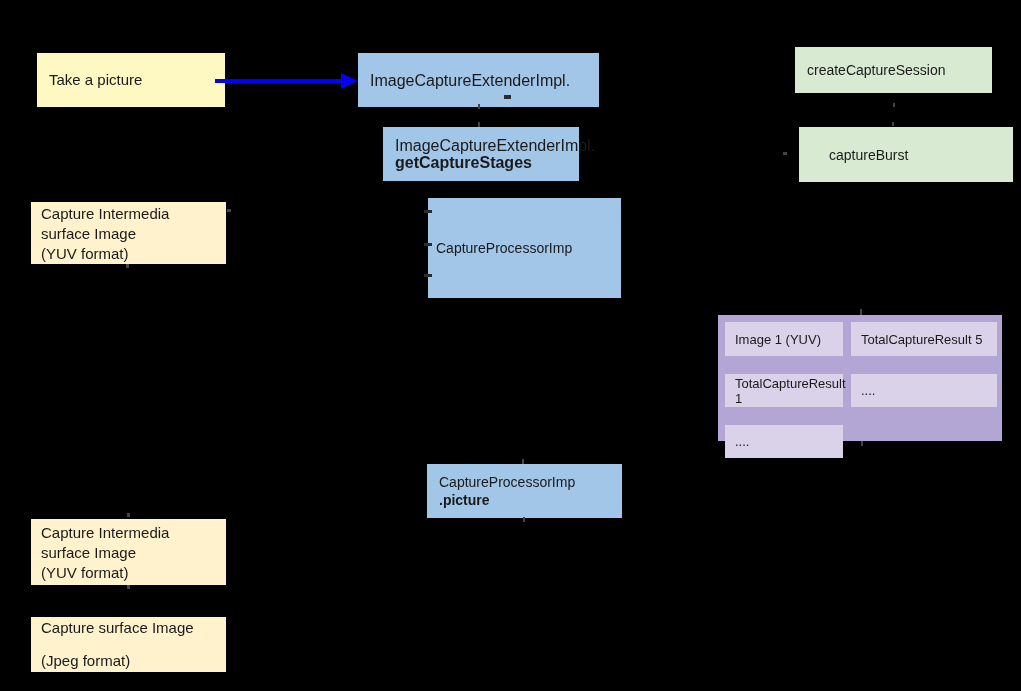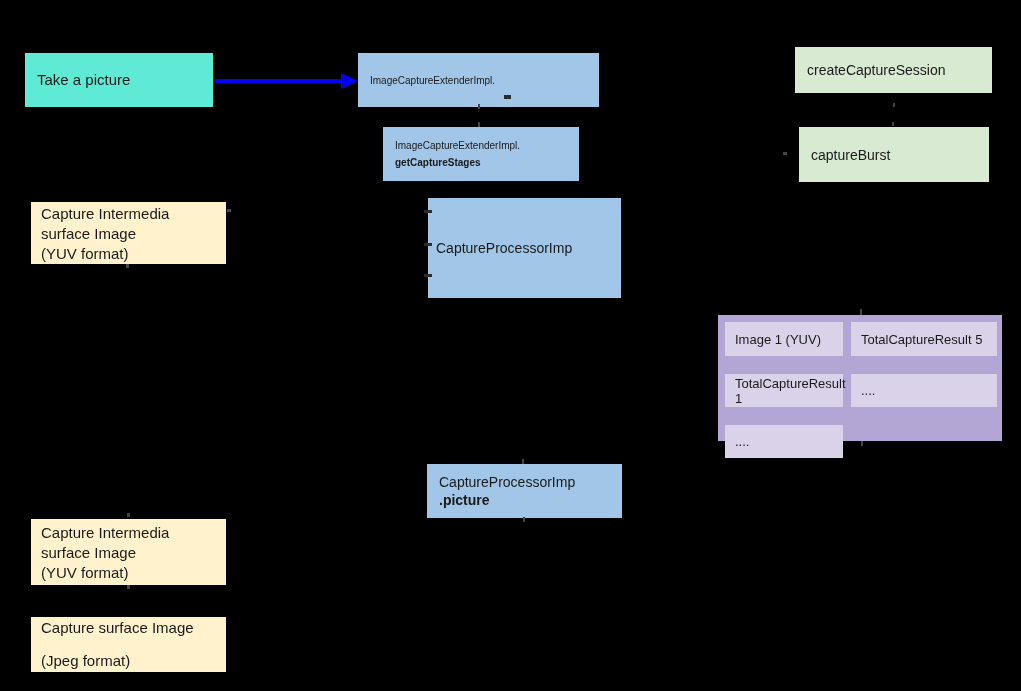--- a/index.html
+++ b/index.html
@@ -6,27 +6,27 @@
   #canvas{
     position:relative;
     width:1021px;height:691px;
     background:#000;
     font-family:"Liberation Sans","DejaVu Sans",sans-serif;
     color:#1a1a1a;
     overflow:hidden;
   }
   .node{position:absolute;box-sizing:border-box;}
   .vcenter{display:flex;flex-direction:column;justify-content:center;}
-  .yellow{background:#5eead4;}
+  .yellow{background:#fef9c3;margin-left:12px;}
   .cream{background:#fff2cc;}
   .blue{background:#a1c6e8;}
   .green{background:#d9ead3;}
   .f15{font-size:15px;line-height:20px;}
   .f14{font-size:14px;line-height:18px;}
-  .f13{font-size:10px;line-height:17px;}
+  .f13{font-size:16px;line-height:17px;}
   .b{font-weight:bold;}
   
   .arrow-line{position:absolute;left:215px;top:79px;width:128px;height:4px;background:#0403ef;}
   .arrow-head{position:absolute;left:341px;top:73px;width:0;height:0;
     border-left:17px solid #0403ef;border-top:8px solid transparent;border-bottom:8px solid transparent;}
   
   #result-table{
     position:absolute;left:718px;top:315px;width:284px;height:126px;
     background:#b3a6d5;
     display:grid;grid-template-columns:118px 146px;grid-template-rows:34px 33px 33px;
@@ -54,21 +54,21 @@
 
   <div class="node blue vcenter f13" style="left:383px;top:127px;width:196px;height:54px;padding-left:12px;">
     <div>ImageCaptureExtenderImpl.</div>
     <div class="b">getCaptureStages</div>
   </div>
 
   <div class="node green vcenter f14" style="left:795px;top:47px;width:197px;height:46px;padding-left:12px;">
     <div>createCaptureSession</div>
   </div>
 
-  <div class="node green vcenter f14" style="left:799px;top:127px;width:190px;height:55px;padding-left:12px;">
+  <div class="node green vcenter f14" style="left:799px;top:127px;width:214px;height:55px;padding-left:30px;">
     <div>captureBurst</div>
   </div>
 
   <div class="node cream f15" style="left:31px;top:202px;width:195px;height:62px;padding:2px 0 0 10px;">
     <div>Capture Intermedia</div>
     <div>surface Image</div>
     <div>(YUV format)</div>
   </div>
 
   <div class="node blue vcenter f14" style="left:428px;top:198px;width:193px;height:100px;padding-left:8px;">

